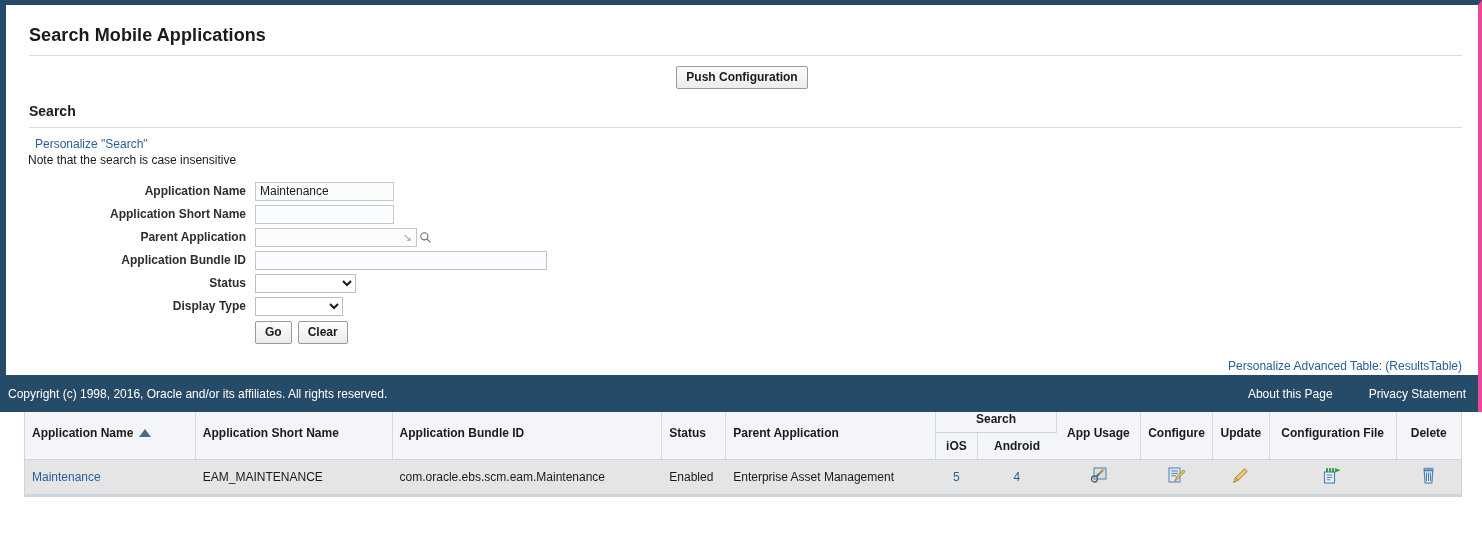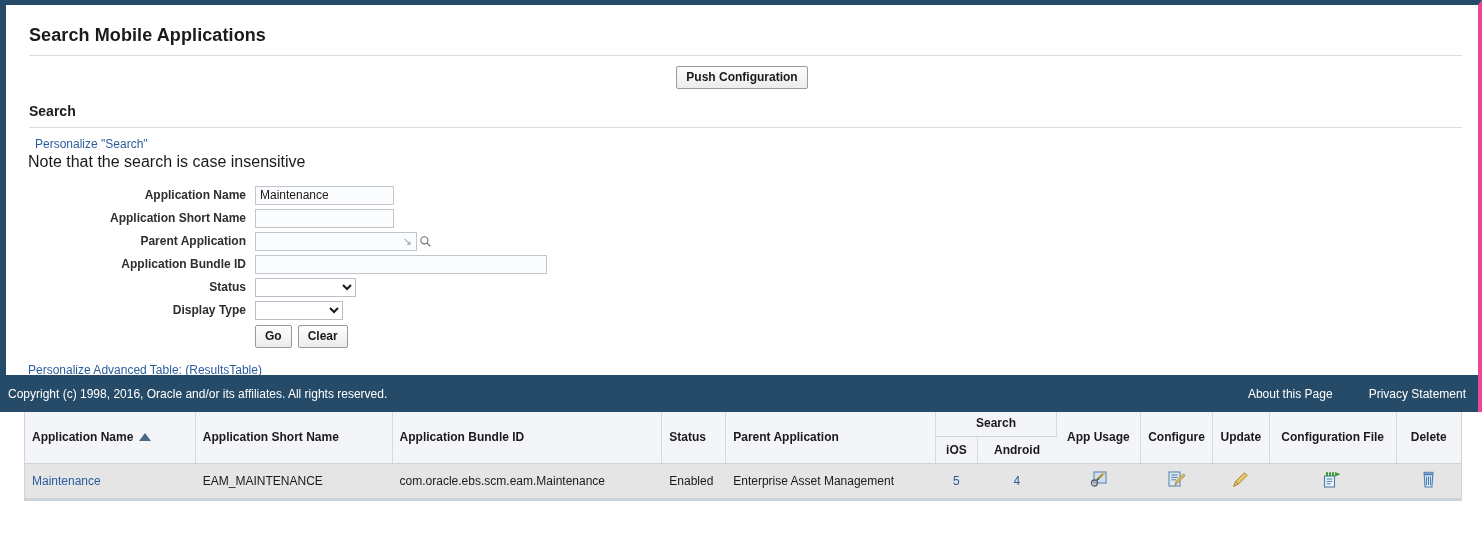--- a/index.html
+++ b/index.html
@@ -85,21 +85,21 @@
     color: #2a5d9c;
     text-decoration: none;
     font-size: 12px;
     cursor: pointer;
   }
   .personalize-search {
     margin: 9px 0 0 11px;
   }
   .note {
     margin: 2px 0 0 4px;
-    font-size: 16px;
+    font-size: 12px;
     color: #1a1a1a;
   }
 
   
   .form {
     margin-top: 13px;
   }
   .form-row {
     display: flex;
     align-items: center;
@@ -184,20 +184,21 @@
     display: flex;
     align-items: center;
     margin-top: 4px;
   }
   .go-row .spacer { width: 231px; flex: none; }
   .go-row .btn { margin-right: 6px; }
 
   
   .personalize-table {
     margin: 15px 0 0 4px;
+    text-align: right;
   }
 
   
   .table-box {
     margin-top: 4px;
     border: 1px solid #cdd4da;
     border-bottom: 2px solid #cdd4da;
     background: #e5e5e5;
   }
   .toolbar {

